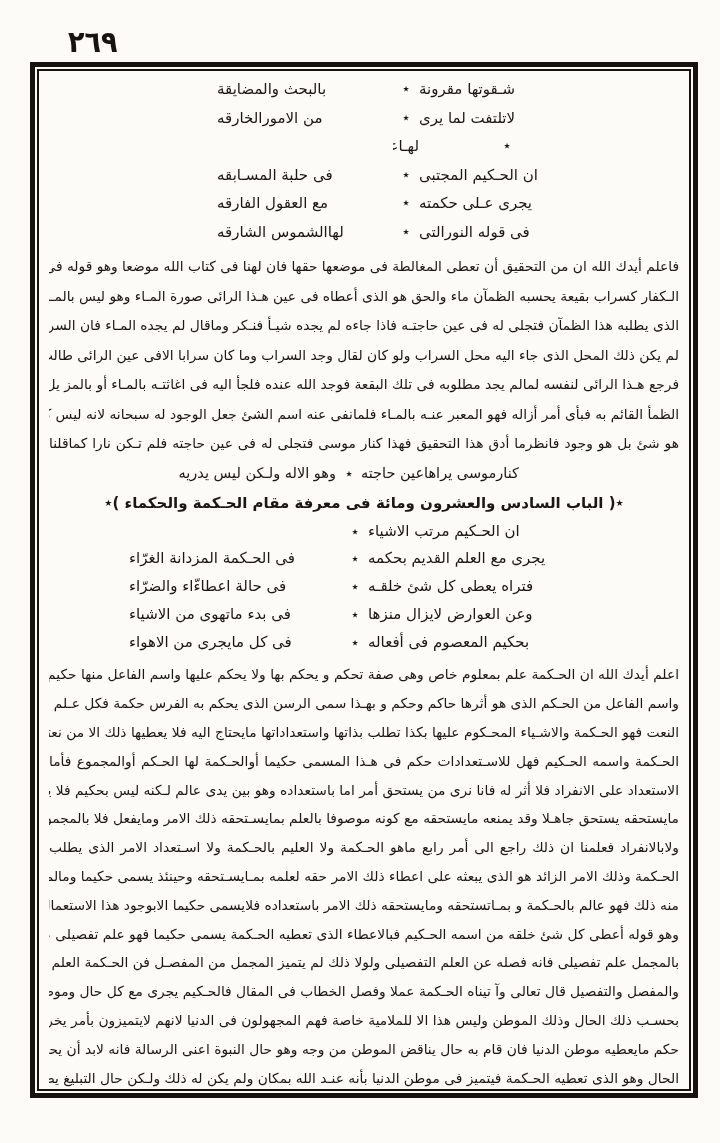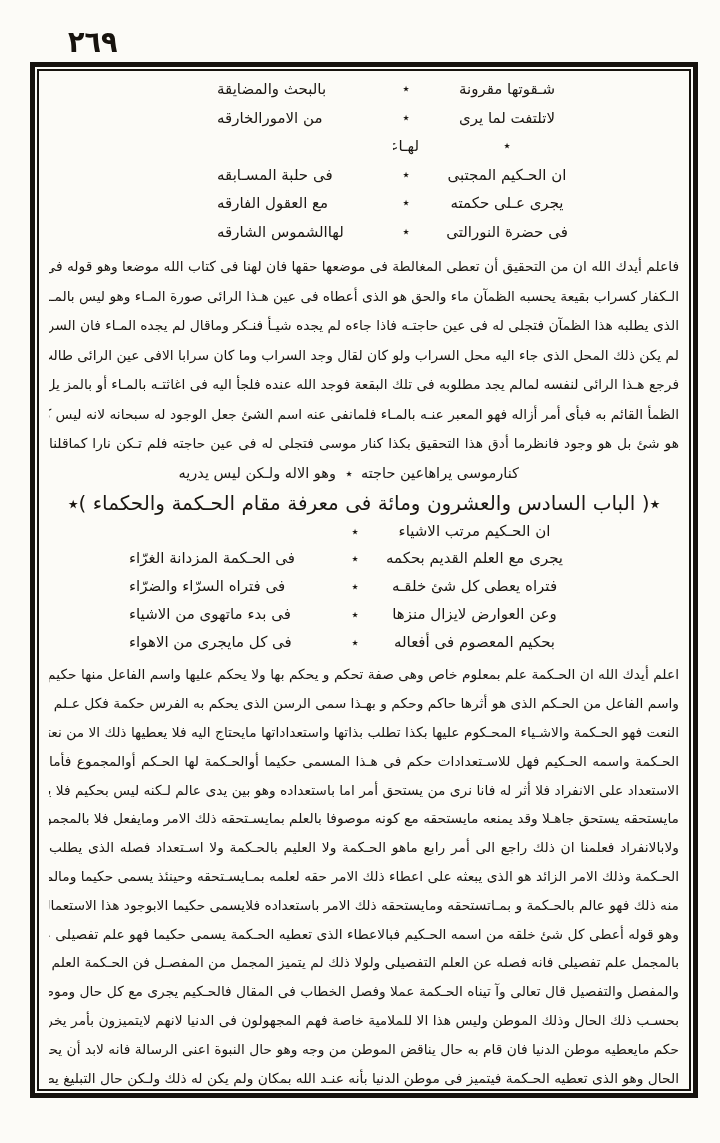--- a/index.html
+++ b/index.html
@@ -26,42 +26,42 @@
   
   .poem{direction:rtl;}
   .poem1{width:378px;margin:0 84px 0 auto;}
   .poem2{width:452px;margin:0 98px 0 auto;}
   .vline{
     display:grid;grid-template-columns:1fr 26px 1fr;
     height:28.5px;line-height:28.5px;font-size:15px;overflow:hidden;
   }
   .poem2 .vline{height:27.8px;line-height:27.8px;}
   .hemi{white-space:nowrap;overflow:hidden;}
-  .hemi-a{text-align:center;}
+  .hemi-a{text-align:left;}
   .hemi-b{text-align:left;}
   .vstar{text-align:center;font-size:13px;}
   
   .para{direction:rtl;}
   .para1{margin-top:6px;}
   .para2{margin-top:4px;}
   .pline{
     height:29.5px;line-height:29.5px;font-size:13.8px;
     overflow:hidden;white-space:nowrap;
     text-align:justify;text-align-last:justify;
   }
   .para2 .pline{height:28.8px;line-height:28.8px;}
   
   .single-verse{
     display:grid;grid-template-columns:1fr 26px 1fr;
     width:340px;margin:0 160px 0 auto;
     height:29px;line-height:29px;font-size:14.5px;overflow:hidden;
   }
   .chapter-heading{
     height:30px;line-height:30px;text-align:center;
-    font-size:20px;font-weight:400;overflow:hidden;
+    font-size:15px;font-weight:700;overflow:hidden;
   }
 </style>
 </head>
 <body>
 
 <div class="page-number">٢٦٩</div>
 
 <div class="frame">
   <div class="frame-inner">
 
@@ -84,34 +84,34 @@
         <span class="hemi hemi-a">ان الحـكيم المجتبى</span>
           <span class="vstar">٭</span>
           <span class="hemi hemi-b">فى حلبة المسـابقه</span>
       </div>
       <div class="vline">
         <span class="hemi hemi-a">يجرى عـلى حكمته</span>
           <span class="vstar">٭</span>
           <span class="hemi hemi-b">مع العقول الفارقه</span>
       </div>
       <div class="vline">
-        <span class="hemi hemi-a">فى حضرة النورالتى</span>
+        <span class="hemi hemi-a">فى قوله النورالتى</span>
           <span class="vstar">٭</span>
           <span class="hemi hemi-b">لهاالشموس الشارقه</span>
       </div>
     </div>
 
     <div class="para para1">
       <div class="pline">فاعلم أيدك الله ان من التحقيق أن تعطى المغالطة فى موضعها حقها فان لهنا فى كتاب الله موضعا وهو قوله فى أعمال</div>
       <div class="pline">الـكفار كسراب بقيعة يحسبه الظمآن ماء والحق هو الذى أعطاه فى عين هـذا الرائى صورة المـاء وهو ليس بالمـاء</div>
       <div class="pline">الذى يطلبه هذا الظمآن فتجلى له فى عين حاجتـه فاذا جاءه لم يجده شيـأ فنـكر وماقال لم يجده المـاء فان السراب</div>
       <div class="pline">لم يكن ذلك المحل الذى جاء اليه محل السراب ولو كان لقال وجد السراب وما كان سرابا الافى عين الرائى طالب المـاء</div>
       <div class="pline">فرجع هـذا الرائى لنفسه لمالم يجد مطلوبه فى تلك البقعة فوجد الله عنده فلجأ اليه فى اغاثتـه بالمـاء أو بالمز يل لذلك</div>
       <div class="pline">الظمأ القائم به فبأى أمر أزاله فهو المعبر عنـه بالمـاء فلمانفى عنه اسم الشئ جعل الوجود له سبحانه لانه ليس كمثله شئ فما</div>
-      <div class="pline">هو شئ بل هو وجود فانظرما أدق هذا التحقيق بكذا كنار موسى فتجلى له فى عين حاجته فلم تـكن نارا كماقلنا</div>
+      <div class="pline">هو شئ بل هو وجود فانظرما أدق هذا التحقيق فهذا كنار موسى فتجلى له فى عين حاجته فلم تـكن نارا كماقلنا</div>
     </div>
 
     <div class="single-verse">
       <span class="hemi hemi-a">كنارموسى يراهاعين حاجته</span>
         <span class="vstar">٭</span>
         <span class="hemi hemi-b">وهو الاله ولـكن ليس يدريه</span>
     </div>
 
     <div class="chapter-heading">٭( الباب السادس والعشرون ومائة فى معرفة مقام الحـكمة والحكماء )٭</div>
 
@@ -121,42 +121,42 @@
           <span class="vstar">٭</span>
       </div>
       <div class="vline">
         <span class="hemi hemi-a">يجرى مع العلم القديم بحكمه</span>
           <span class="vstar">٭</span>
           <span class="hemi hemi-b">فى الحـكمة المزدانة الغرّاء</span>
       </div>
       <div class="vline">
         <span class="hemi hemi-a">فتراه يعطى كل شئ خلقـه</span>
           <span class="vstar">٭</span>
-          <span class="hemi hemi-b">فى فتراه السرّاء والضرّاء</span>
+          <span class="hemi hemi-b">فى حالة اعطاءّاء والضرّاء</span>
       </div>
       <div class="vline">
         <span class="hemi hemi-a">وعن العوارض لايزال منزها</span>
           <span class="vstar">٭</span>
           <span class="hemi hemi-b">فى بدء ماتهوى من الاشياء</span>
       </div>
       <div class="vline">
         <span class="hemi hemi-a">بحكيم المعصوم فى أفعاله</span>
           <span class="vstar">٭</span>
           <span class="hemi hemi-b">فى كل مايجرى من الاهواء</span>
       </div>
     </div>
 
     <div class="para para2">
       <div class="pline">اعلم أيدك الله ان الحـكمة علم بمعلوم خاص وهى صفة تحكم و يحكم بها ولا يحكم عليها واسم الفاعل منها حكيم فلها الحـكم</div>
       <div class="pline">واسم الفاعل من الحـكم الذى هو أثرها حاكم وحكم و بهـذا سمى الرسن الذى يحكم به الفرس حكمة فكل عـلم له هذا</div>
       <div class="pline">النعت فهو الحـكمة والاشـياء المحـكوم عليها بكذا تطلب بذاتها واستعداداتها مايحتاج اليه فلا يعطيها ذلك الا من نعته</div>
       <div class="pline">الحـكمة واسمه الحـكيم فهل للاسـتعدادات حكم فى هـذا المسمى حكيما أوالحـكمة لها الحـكم أوالمجموع فأما</div>
       <div class="pline">الاستعداد على الانفراد فلا أثر له فانا نرى من يستحق أمر اما باستعداده وهو بين يدى عالم لـكنه ليس بحكيم فلا يعطيه</div>
       <div class="pline">مايستحقه يستحق جاهـلا وقد يمنعه مايستحقه مع كونه موصوفا بالعلم بمايسـتحقه ذلك الامر ومايفعل فلا بالمجموع</div>
-      <div class="pline">ولابالانفراد فعلمنا ان ذلك راجع الى أمر رابع ماهو الحـكمة ولا العليم بالحـكمة ولا اسـتعداد فصله الذى يطلب</div>
+      <div class="pline">ولابالانفراد فعلمنا ان ذلك راجع الى أمر رابع ماهو الحـكمة ولا العليم بالحـكمة ولا اسـتعداد الامر الذى يطلب</div>
       <div class="pline">الحـكمة وذلك الامر الزائد هو الذى يبعثه على اعطاء ذلك الامر حقه لعلمه بمـايسـتحقه وحينئذ يسمى حكيما ومالم يكن</div>
       <div class="pline">منه ذلك فهو عالم بالحـكمة و بمـاتستحقه ومايستحقه ذلك الامر باستعداده فلايسمى حكيما الابوجود هذا الاستعمال</div>
       <div class="pline">وهو قوله أعطى كل شئ خلقه من اسمه الحـكيم فبالاعطاء الذى تعطيه الحـكمة يسمى حكيما فهو علم تفصيلى عملى والعلم</div>
       <div class="pline">بالمجمل علم تفصيلى فانه فصله عن العلم التفصيلى ولولا ذلك لم يتميز المجمل من المفصـل فن الحـكمة العلم بالمجمل والتجميل</div>
       <div class="pline">والمفصل والتفصيل قال تعالى وآ تيناه الحـكمة عملا وفصل الخطاب فى المقال فالحـكيم يجرى مع كل حال وموطن</div>
       <div class="pline">بحسـب ذلك الحال وذلك الموطن وليس هذا الا للملامية خاصة فهم المجهولون فى الدنيا لانهم لايتميزون بأمر يخرجهم عن</div>
       <div class="pline">حكم مايعطيه موطن الدنيا فان قام به حال يناقض الموطن من وجه وهو حال النبوة اعنى الرسالة فانه لابد أن يحكم عليه</div>
       <div class="pline">الحال وهو الذى تعطيه الحـكمة فيتميز فى موطن الدنيا بأنه عنـد الله بمكان ولم يكن له ذلك ولـكن حال التبليغ يطلب</div>
     </div>
 

